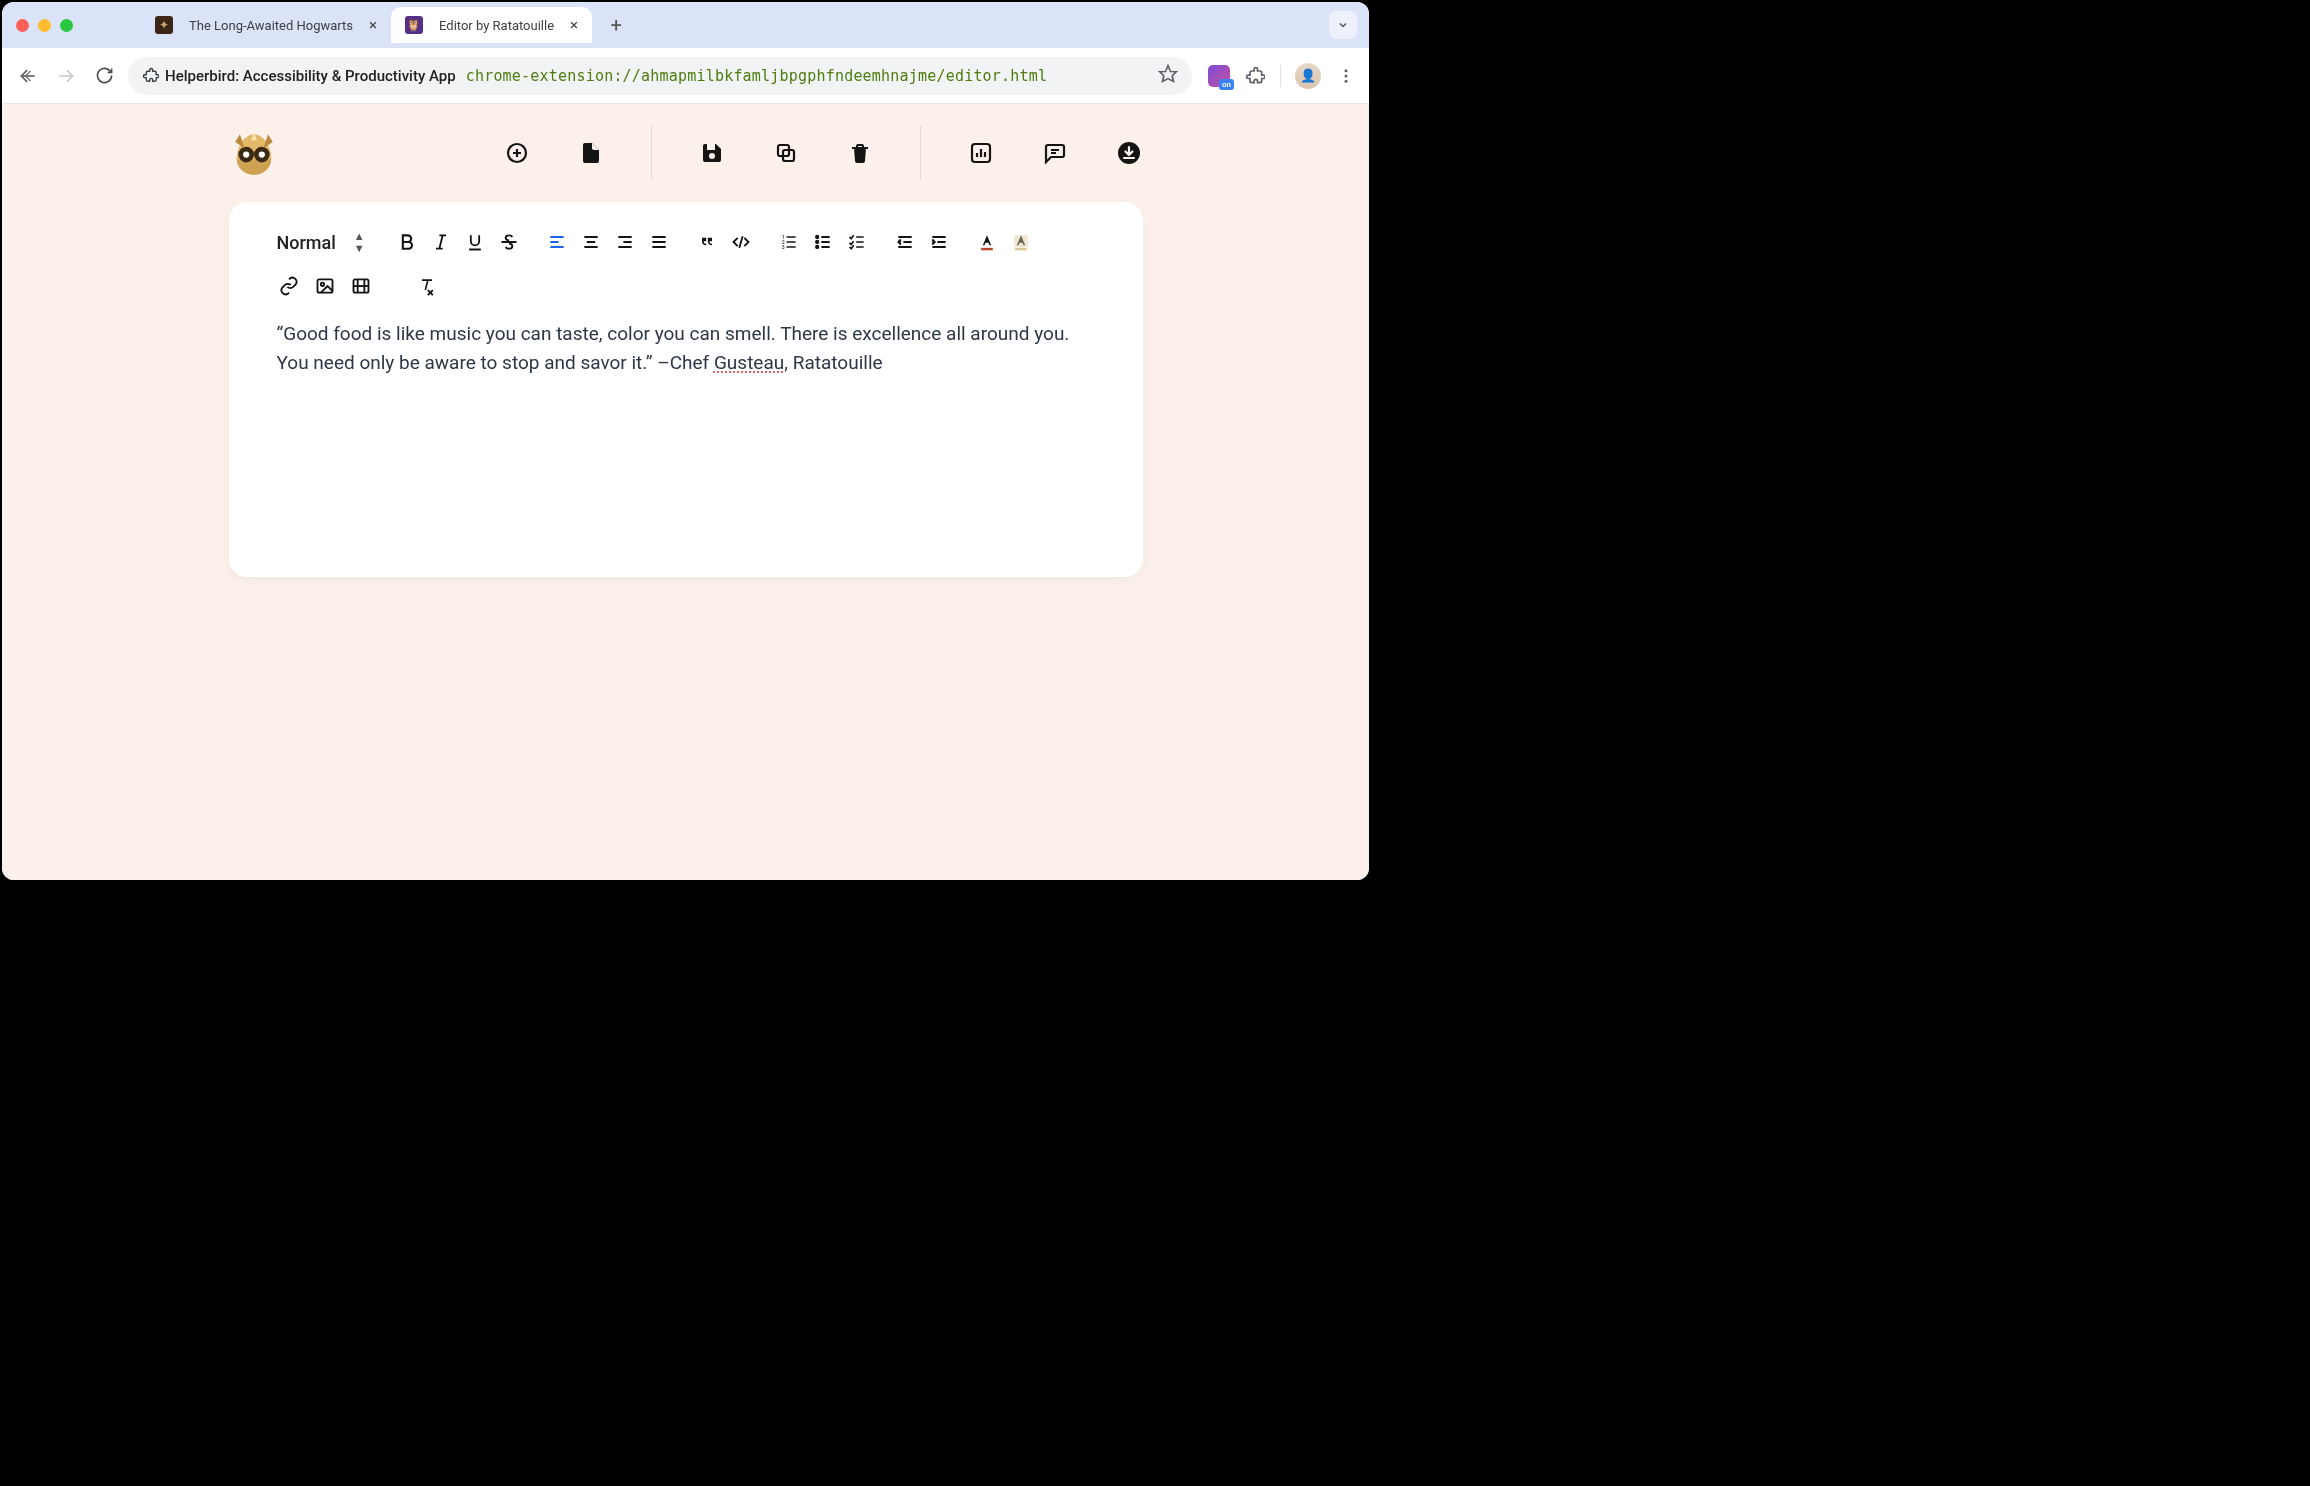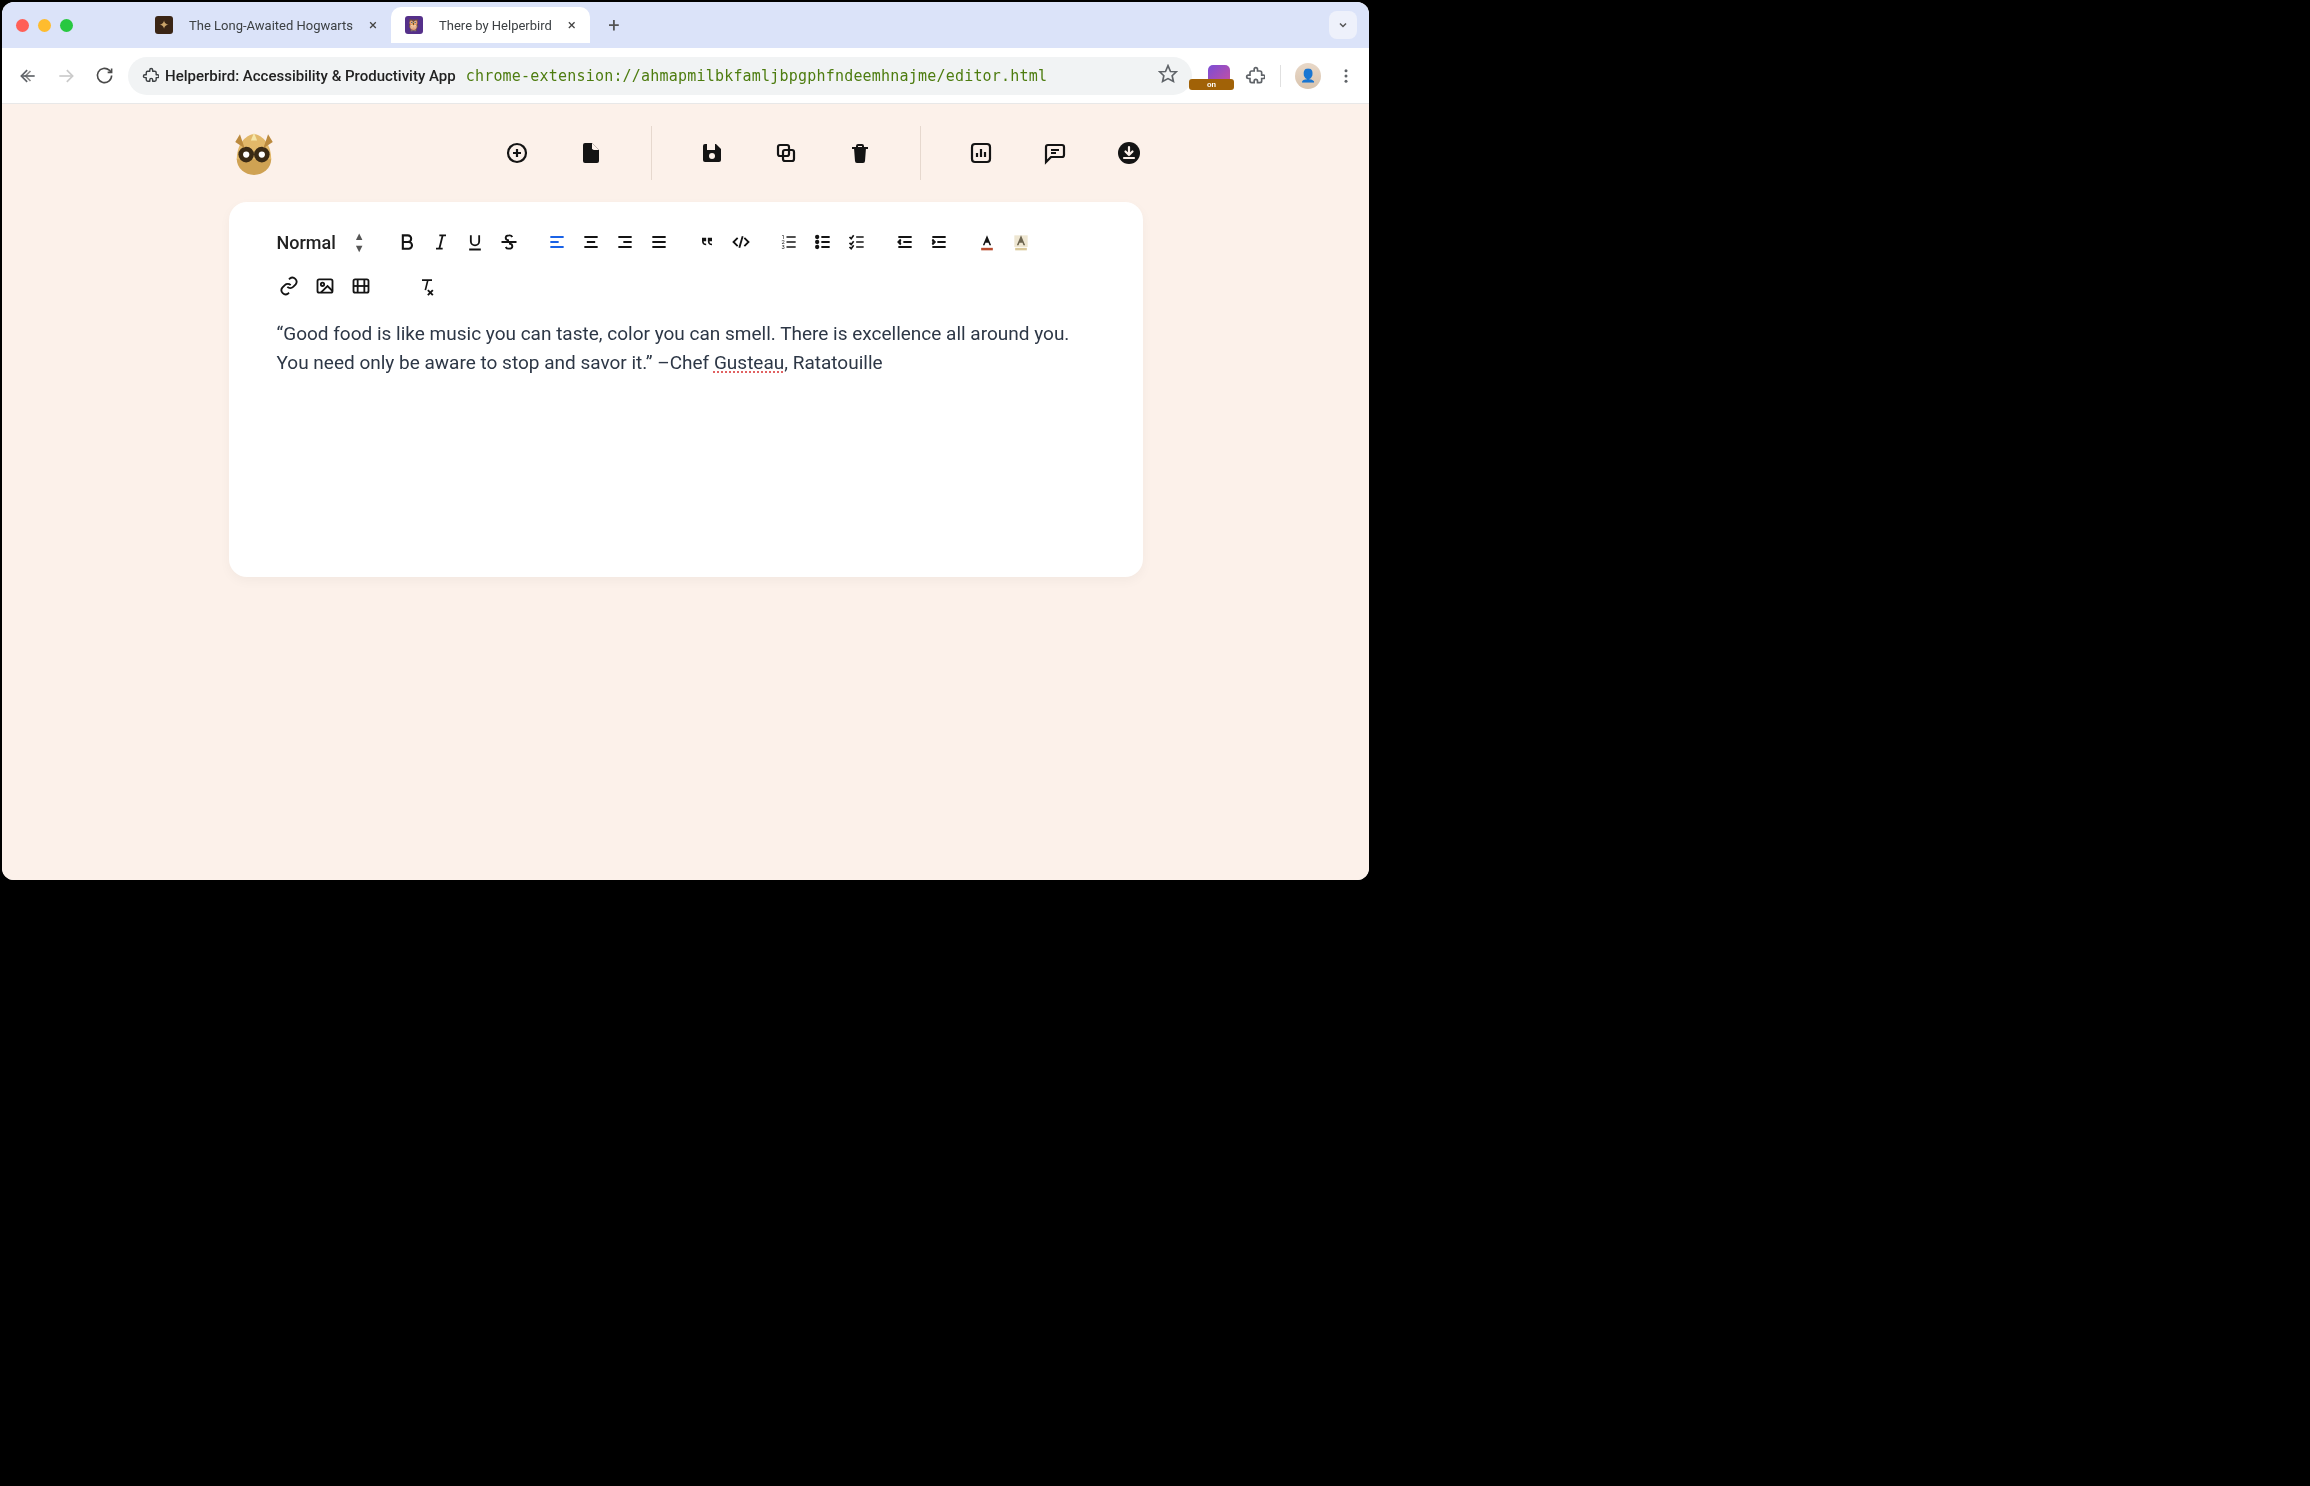--- a/index.html
+++ b/index.html
@@ -58,21 +58,21 @@
   .omnibox {
     flex:1; height:38px; background:#f1f3f4; border-radius:20px;
     display:flex; align-items:center; padding:0 14px; gap:10px; color:#3c4043; font-size:15px;
   }
   .ext-chip { display:flex; gap:6px; font-weight:500; color:#222; }
   .ext-chip svg{flex-shrink:0;}
   .url-text { color:#4d7c0f; font-family: ui-monospace, Menlo, monospace; letter-spacing:.2px;}
   .addr-icons { display:flex; align-items:center; gap:14px; margin-left:6px;}
   .addr-icons .ic { width:22px; height:22px; color:#5f6368; display:flex; align-items:center; justify-content:center; position:relative;}
   .avatar-ic { width:26px; height:26px; border-radius:50%; background:linear-gradient(#e8d8c8,#d9c4ae); display:flex; align-items:center; justify-content:center; font-size:13px;}
-  .ext-badge { position:absolute; bottom:-3px; right:-4px; background:#a16207; color:#fff; font-size:8px; padding:1px 18px; border-radius:3px; font-weight:600;}
+  .ext-badge { position:absolute; bottom:-3px; right:-4px; background:#3b82f6; color:#fff; font-size:8px; padding:1px 3px; border-radius:3px; font-weight:600;}
   .vsep{ width:1px; height:22px; background:#e0e0e0;}
 
   
   .app-area {
     flex:1; background:#fcf1ea; overflow:auto;
     display:flex; flex-direction:column; align-items:center;
   }
   .app-header {
     width: 914px; display:flex; align-items:center; justify-content:space-between;
     padding: 22px 0 22px 0;
@@ -117,21 +117,21 @@
       <div class="tl yellow"></div>
       <div class="tl green"></div>
     </div>
     <div class="tab">
       <span class="favicon" style="background:#3a2516;color:#caa36a;">✦</span>
       <span class="title">The Long-Awaited Hogwarts</span>
       <span class="close">×</span>
     </div>
     <div class="tab active">
       <span class="favicon" style="background:#55308a;">🦉</span>
-      <span class="title">There by Helperbird</span>
+      <span class="title">Editor by Ratatouille</span>
       <span class="close">×</span>
     </div>
     <div class="new-tab">+</div>
     <div class="tabs-dropdown">
       <svg width="12" height="12" viewBox="0 0 24 24" fill="none" stroke="currentColor" stroke-width="3">
           <polyline points="6 9 12 15 18 9"></polyline>
         </svg>
     </div>
   </div>
 

